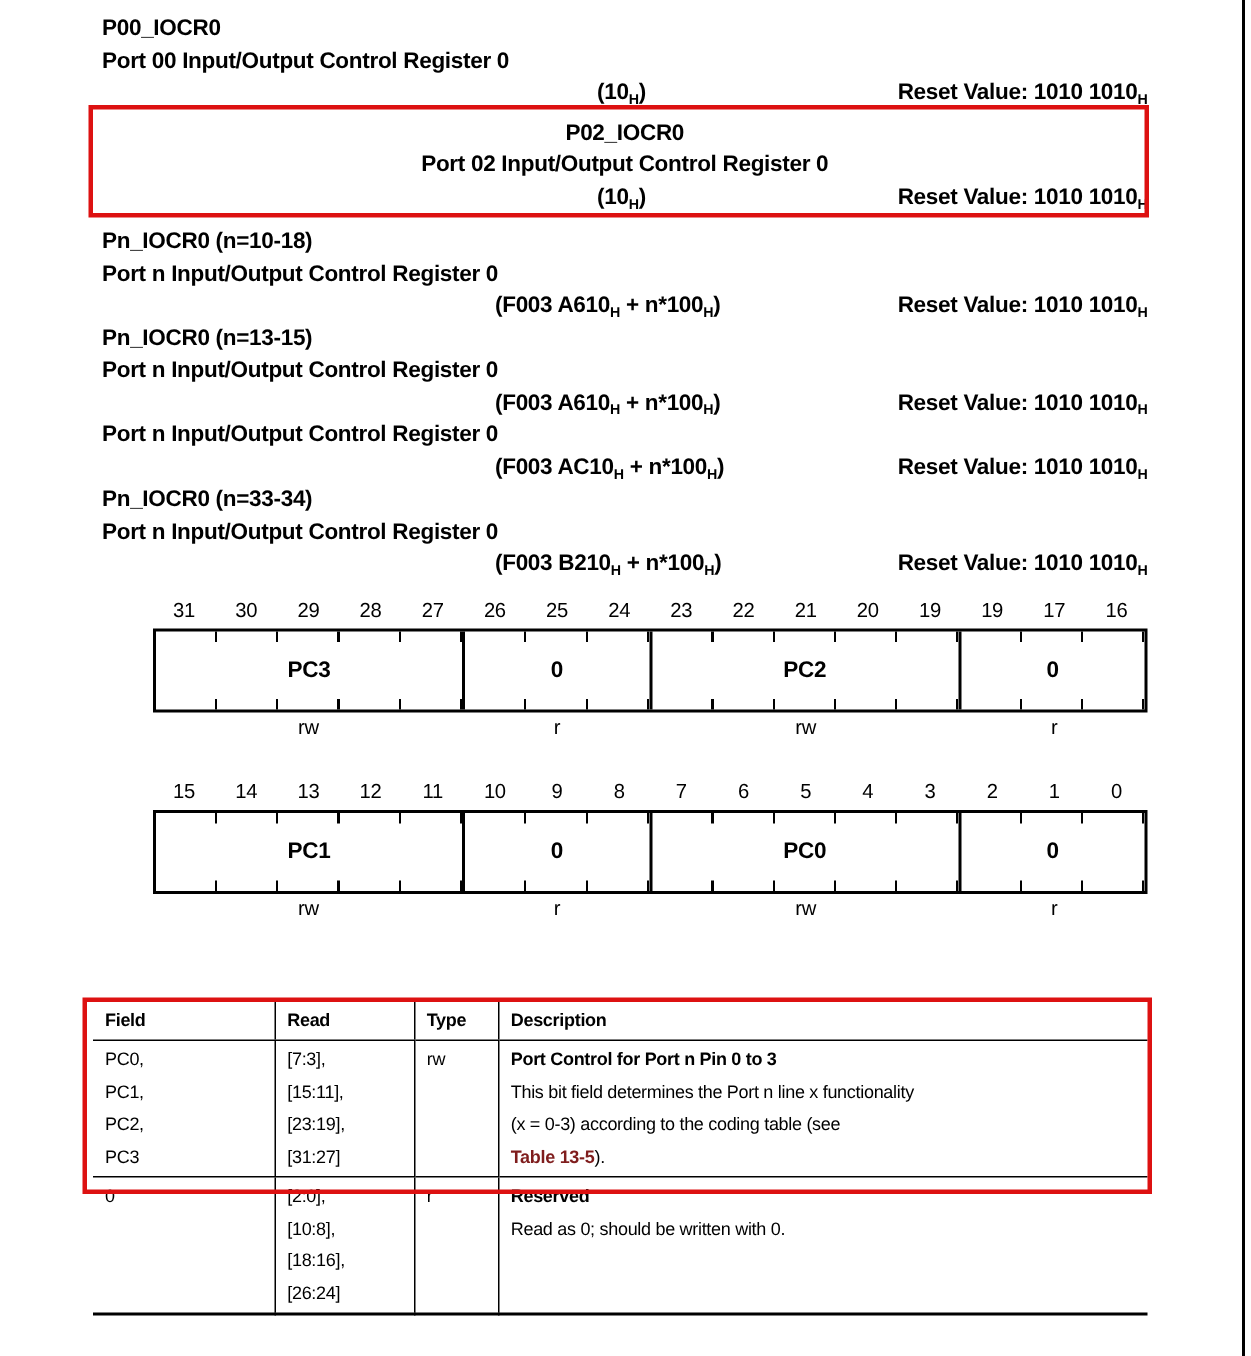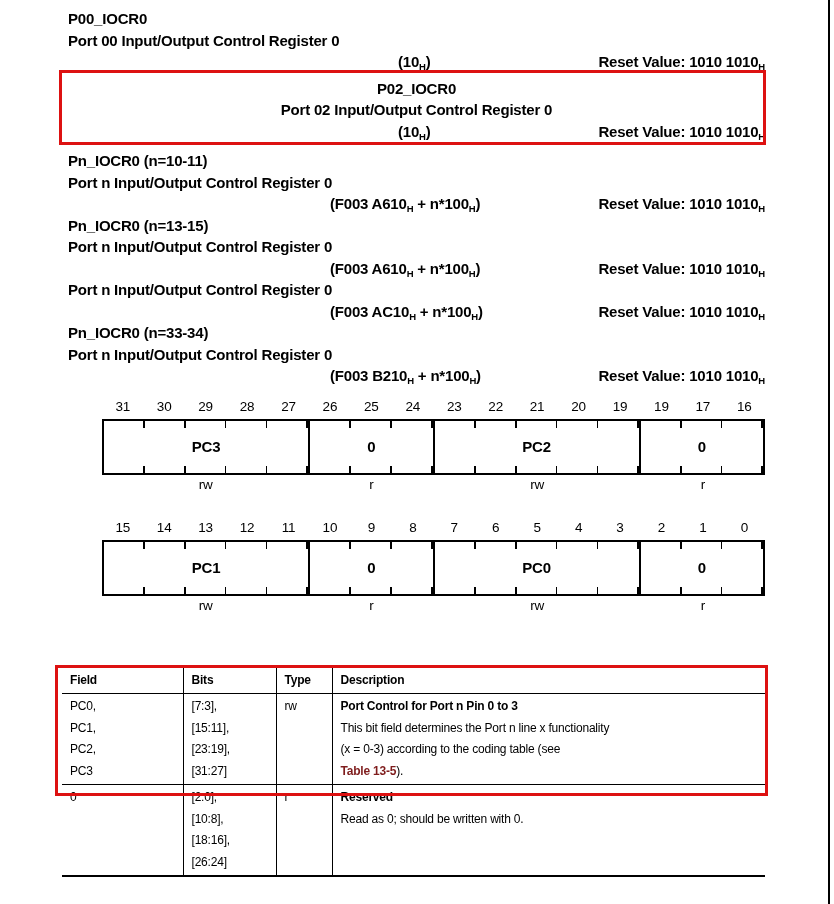--- a/index.html
+++ b/index.html
@@ -81,21 +81,21 @@
   <div class="reg-section sec-highlight">
     <div class="line">P02_IOCR0</div>
     <div class="line">Port 02 Input/Output Control Register 0</div>
     <div class="addr-row">
       <span class="addr"><span>(10</span><sub>H</sub><span>)</span><sub></sub><span></span></span>
       <span class="reset"><span>Reset Value: 1010 1010</span><sub>H</sub></span>
     </div>
   </div>
 
   <div class="reg-section">
-    <div class="line">Pn_IOCR0 (n=10-11)</div>
+    <div class="line">Pn_IOCR0 (n=10-18)</div>
     <div class="line">Port n Input/Output Control Register 0</div>
     <div class="addr-row long">
       <span class="addr"><span>(F003 A610</span><sub>H</sub><span> + n*100</span><sub>H</sub><span>)</span></span>
       <span class="reset"><span>Reset Value: 1010 1010</span><sub>H</sub></span>
     </div>
   </div>
 
   <div class="reg-section">
     <div class="line">Pn_IOCR0 (n=13-15)</div>
     <div class="line">Port n Input/Output Control Register 0</div>
@@ -191,21 +191,21 @@
   <table class="field-table">
     <colgroup>
         <col style="width:121px">
         <col style="width:93px">
         <col style="width:56px">
         <col style="width:433px">
       </colgroup>
     <thead>
       <tr>
         <th>Field</th>
-        <th>Bits</th>
+        <th>Read</th>
         <th>Type</th>
         <th>Description</th>
       </tr>
     </thead>
     <tbody>
       <tr class="row-divider">
         <td class="cell-field">
           <div>PC0,</div>
           <div>PC1,</div>
           <div>PC2,</div>

